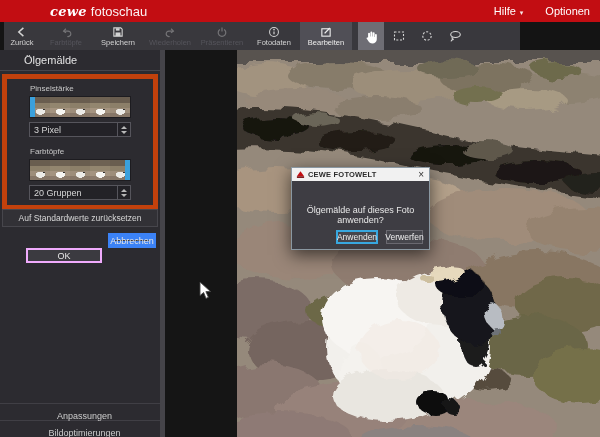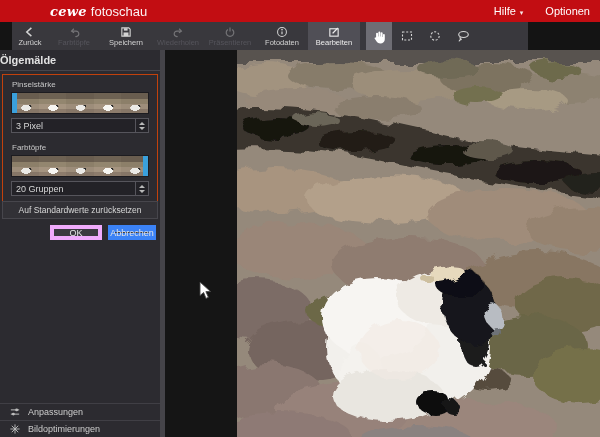--- a/index.html
+++ b/index.html
@@ -10,41 +10,41 @@
   
   .redbar{position:absolute;left:0;top:0;width:600px;height:22px;background:#c20d12;
           display:flex;align-items:center;padding:0 10px;box-sizing:border-box;color:#fff;}
   .brand-script{font-family:"DejaVu Serif",serif;font-style:italic;font-weight:bold;font-size:13px;letter-spacing:.3px;margin-left:40px;}
   .brand-name{font-size:13px;font-weight:400;margin-left:4px;opacity:.95;}
   .redbar .spacer{flex:1;}
   .menu-item{font-size:11px;margin-left:22px;cursor:default;display:flex;align-items:flex-end;gap:4px;}
   .chev{font-size:7px;opacity:.9;}
 
   
-  .toolbar{position:absolute;left:12px;top:22px;width:516px;height:28px;background:#39383d;
+  .toolbar{position:absolute;left:4px;top:22px;width:516px;height:28px;background:#39383d;
            display:flex;align-items:stretch;}
   .tbtn{display:flex;flex-direction:column;align-items:center;justify-content:center;
         min-width:52px;padding:1px 4px 0;box-sizing:border-box;color:#d3d3d3;}
   .tbtn.narrow{min-width:36px;}
   .tbtn .lbl{font-size:7.5px;line-height:8px;margin-top:1px;white-space:nowrap;}
   .tbtn.disabled{color:#55545b;}
   .tbtn.disabled svg{opacity:.38;}
   .tbtn.active{background:#504f56;color:#ededed;}
   .toolbtn{width:26px;display:flex;align-items:center;justify-content:center;}
   .toolbtn.selected{background:#6e6d74;}
   .toolbtn+.toolbtn{margin-left:2px;}
   .tool-icons{display:flex;align-items:stretch;margin-left:6px;}
   svg.icn{display:block;}
 
   
   .sidebar{position:absolute;left:0;top:50px;width:160px;height:387px;background:#2c2b30;
            display:flex;flex-direction:column;box-sizing:border-box;color:#cfcfcf;}
-  .side-title{height:20px;line-height:20px;padding-left:0;font-size:11px;font-weight:bold;
+  .side-title{height:20px;line-height:20px;padding-left:24px;font-size:11px;font-weight:normal;
               color:#e2e2e2;border-bottom:1px solid #47464c;flex:0 0 auto;}
-  .groupbox{margin:3px 2px 0 2px;border:1px solid #c2410c;padding:3px 8px 5px;flex:0 0 auto;}
+  .groupbox{margin:3px 2px 0 2px;border:5px solid #c2410c;padding:3px 22px 5px;flex:0 0 auto;}
   .ctl-label{font-size:8px;color:#c8c8c8;margin:2px 0 3px 1px;}
   .strip{position:relative;height:20px;display:flex;border:1px solid #1d1c20;background:#6b5d4d;overflow:hidden;}
   .tile{flex:1;background:
         radial-gradient(ellipse 8px 5px at 52% 74%, #f7f6f2 58%, rgba(255,255,255,0) 60%),
         radial-gradient(ellipse 3px 2px at 66% 66%, #2a2a2a 55%, rgba(0,0,0,0) 60%),
         linear-gradient(#6e6253 0 32%, #93866f 32% 56%, #a59480 56% 78%, #8d7c6c 78%);}
   .tile:nth-child(odd){filter:brightness(.95);}
   .slider-mark{position:absolute;top:0;bottom:0;width:5px;background:#3aa0dc;}
   .slider-mark.left{left:0;}
   .slider-mark.right{right:0;}
@@ -54,25 +54,25 @@
   .spin .arrows{width:12px;align-self:stretch;border-left:1px solid #56555c;display:flex;
         flex-direction:column;align-items:center;justify-content:center;gap:2px;}
   .tri-up{width:0;height:0;border-left:3px solid transparent;border-right:3px solid transparent;border-bottom:3px solid #b9b9b9;}
   .tri-dn{width:0;height:0;border-left:3px solid transparent;border-right:3px solid transparent;border-top:3px solid #b9b9b9;}
   .gap8{height:8px;}
   .resetbtn{margin:-1px 2px 0 2px;border:1px solid #47464c;background:#323136;height:16px;
             display:flex;align-items:center;justify-content:center;font-size:8.5px;color:#d8d8d8;flex:0 0 auto;}
   .okrow{display:flex;justify-content:flex-end;gap:6px;padding:6px 4px 0 0;flex:0 0 auto;}
   .btn{height:15px;box-sizing:border-box;display:flex;align-items:center;justify-content:center;
        font-size:9px;color:#e6e6e6;background:#3b3a40;border:7px solid #3b82f6;}
-  .btn.primary{width:52px;border:4px solid #f0abfc;}
+  .btn.primary{width:76px;border:2px solid #f0abfc;margin-top:15px;}
   .btn.plain{width:48px;}
   .side-bottom{margin-top:auto;flex:0 0 auto;}
   .side-row{height:16px;border-top:1px solid #403f45;display:flex;align-items:center;gap:7px;
-            padding-left:9px;font-size:9px;color:#cdcdcd;}
+            padding-left:9px;font-size:9px;color:#cdcdcd;flex-direction:column;}
 
   .scrollstrip{position:absolute;left:160px;top:50px;width:5px;height:387px;background:#454449;}
   .blackzone{position:absolute;left:165px;top:50px;width:72px;height:387px;background:#151515;}
 
   
   .photo{position:absolute;left:237px;top:50px;width:363px;height:387px;overflow:hidden;background:#94887a;}
 
   
   .dialog{position:absolute;left:291px;top:167px;width:139px;height:83px;
           box-shadow:0 5px 16px rgba(0,0,0,.6);border:1px solid #8a98a2;box-sizing:border-box;
@@ -326,20 +326,37 @@
         <ellipse cx="207" cy="224" rx="20" ry="7" fill="#e6d9bd" transform="rotate(-10 207 224)"></ellipse>
         <ellipse cx="190" cy="228" rx="7" ry="4" fill="#cdbf9f"></ellipse>
         <ellipse cx="257" cy="266" rx="9" ry="13" fill="#b8bcc2" transform="rotate(-15 257 266)"></ellipse>
         <ellipse cx="258" cy="281" rx="5" ry="5" fill="#6e7277"></ellipse>
         <ellipse cx="196" cy="352" rx="17" ry="11" fill="#0e0e10"></ellipse>
         <ellipse cx="215" cy="357" rx="8" ry="6" fill="#141416"></ellipse>
       </g>
     </svg>
   </div>
 
+  <div class="dialog">
+    <div class="dlg-title">
+      <svg width="9" height="9" viewBox="0 0 10 10">
+          <path d="M1,7 L5,1.5 L9,7 Z" fill="#c20d12"></path>
+          <rect x="1" y="7" width="8" height="1.8" fill="#7a0a0d"></rect>
+        </svg>
+      <span class="t">CEWE FOTOWELT</span>
+      <span class="dlg-close">×</span>
+    </div>
+    <div class="dlg-body">
+      <div class="dlg-msg">Ölgemälde auf dieses Foto anwenden?</div>
+      <div class="dlg-btns">
+        <div class="dbtn apply">Anwenden</div>
+        <div class="dbtn discard">Verwerfen</div>
+      </div>
+    </div>
+  </div>
 
   <div class="cursor">
     <svg width="13" height="19" viewBox="0 0 13 19">
         <path d="M1,1 L1,14.6 L4.6,11.5 L7,17.4 L9.4,16.3 L6.9,10.6 L11.6,10.6 Z" fill="#ffffff" stroke="#444444" stroke-width="0.9"></path>
       </svg>
   </div>
 
 </div>
 
 </body></html>

